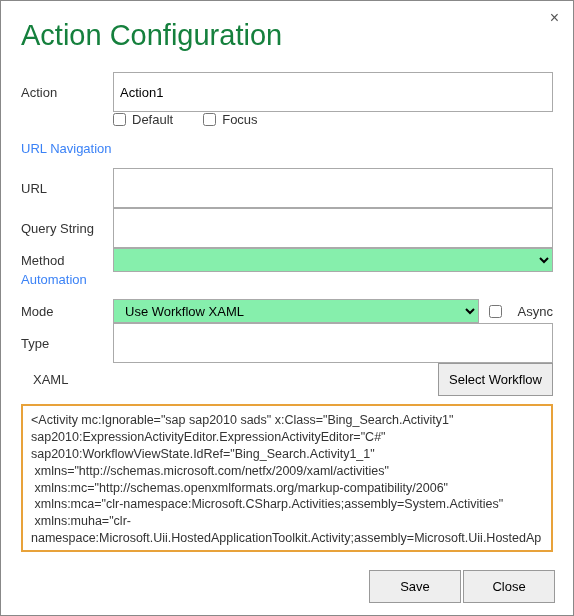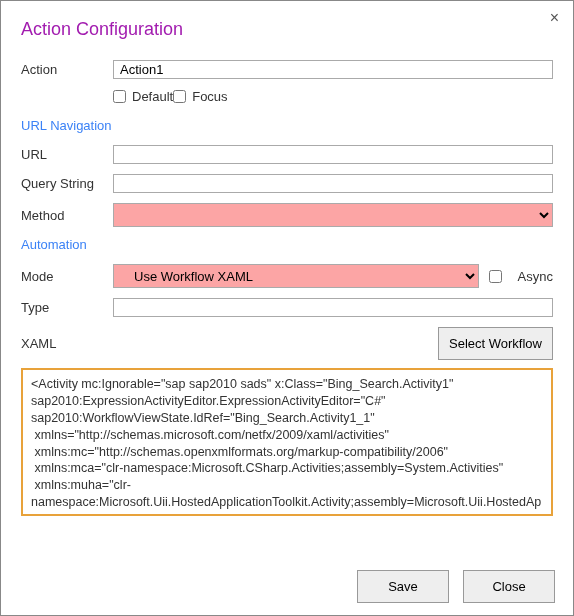--- a/index.html
+++ b/index.html
@@ -17,87 +17,88 @@
     .close-x {
       position: absolute;
       top: 8px;
       right: 14px;
       font-size: 16px;
       color: #555;
       cursor: pointer;
       font-family: Arial, sans-serif;
     }
     h1.title {
-      font-size: 18px;
+      font-size: 29px;
       font-weight: 400;
-      color: #a21caf;
+      color: #15803d;
       margin-bottom: 20px;
     }
     .row {
       display: flex;
       align-items: center;
-      margin-bottom: 10px;
     }
     .label {
       width: 92px;
       flex-shrink: 0;
       color: #333;
     }
     .input-text {
       flex: 1;
-      height: 19px;
+      height: 40px;
       border: 1px solid #aaa;
       padding: 2px 6px;
       font-family: inherit;
       font-size: 13px;
       background: #fff;
     }
     .checkbox-row {
       display: flex;
       align-items: center;
       margin-left: 92px;
+      gap: 30px;
       margin-bottom: 14px;
     }
     .chk {
       display: flex;
       align-items: center;
       gap: 6px;
       cursor: pointer;
     }
     .chk input { width: 13px; height: 13px; }
     .section-label {
       margin-bottom: 12px;
       color: #3b82f6;
     }
     .select {
       flex: 1;
       height: 24px;
       border: 1px solid #aaa;
-      padding: 2px 16px;
+      padding: 2px 7px;
       font-family: inherit;
       font-size: 13px;
-      background: #fca5a5;
+      background: #86efac;
     }
     .mode-row {
       display: flex;
       align-items: center;
       gap: 10px;
     }
     .mode-row .select { flex: 1; }
     .async-chk {
       display: flex;
       align-items: center;
       gap: 16px;
       cursor: pointer;
       flex-shrink: 0;
     }
     .xaml-row {
       display: flex;
       align-items: center;
       margin-bottom: 8px;
+      margin-left: 12px;
     }
     .btn {
       height: 33px;
       min-width: 92px;
       padding: 0 10px;
       border: 1px solid #999;
       background: #eee;
       font-family: inherit;
       font-size: 13px;
       cursor: pointer;
@@ -113,21 +114,21 @@
       overflow: hidden;
       word-wrap: break-word;
       white-space: pre-wrap;
       font-family: "Segoe UI", Arial, sans-serif;
     }
     .footer {
       position: absolute;
       bottom: 12px;
       right: 18px;
       display: flex;
-      gap: 14px;
+      gap: 2px;
     }
     .spacer-xaml { flex: 1; }
   </style>
 </head>
 <body>
 
 <div class="close-x">×</div>
 
 <h1 class="title">Action Configuration</h1>
 

